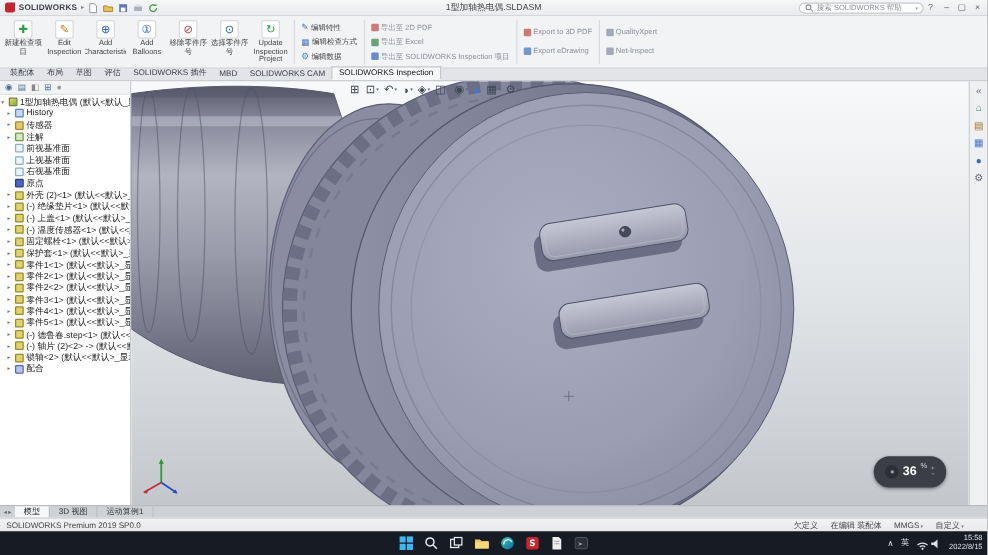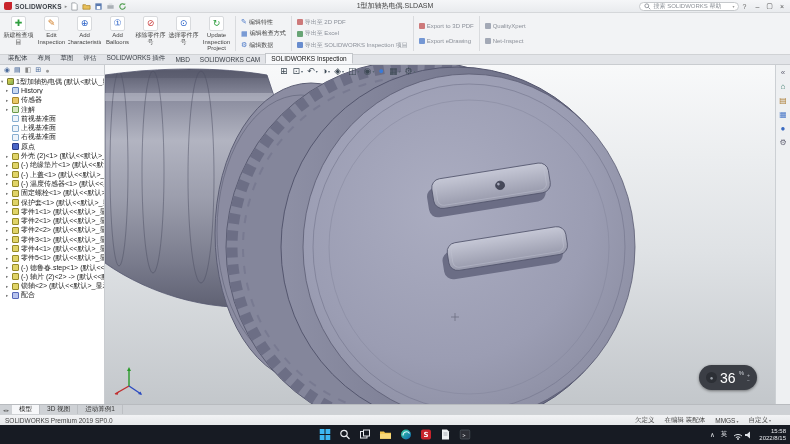--- a/index.html
+++ b/index.html
@@ -44,21 +44,21 @@
   .tlabel{overflow:hidden}
 
   
   .viewport{position:absolute;left:105px;top:65px;width:670px;height:339px;overflow:hidden}
   .viewport svg.scene{position:absolute;left:0;top:0}
   .headsup{position:absolute;left:175px;top:1px;display:flex;align-items:center;gap:4px;font-size:9px;color:#3d4954}
   .hic{display:flex;align-items:center;gap:1px;cursor:default}
   .hic .c{font-size:4px;color:#5a6672}
   .zoom-pill{position:absolute;left:594px;top:300px;width:58px;height:25px;border-radius:13px;background:#3b3e45;box-shadow:0 1px 3px rgba(0,0,0,.45);display:flex;align-items:center;justify-content:center;gap:3px;color:#fff}
   .zoom-pill .knob{width:11px;height:11px;border-radius:50%;background:#2c2f35;display:flex;align-items:center;justify-content:center;font-size:6px;color:#9aa0a8}
-  .zoom-pill .val{font-size:14px;font-weight:normal}
+  .zoom-pill .val{font-size:10px;font-weight:bold}
   .zoom-pill .unit{font-size:6px;color:#cfd3d9;align-self:flex-start;margin-top:5px}
   .zoom-pill .pm{display:flex;flex-direction:column;font-size:5px;line-height:5px;color:#b8bdc4}
   .triad{position:absolute;left:4px;top:296px}
 
   
   .taskpane{position:absolute;right:0;top:65px;width:15px;height:339px;background:#eef0f2;border-left:1px solid #ccd0d4;display:flex;flex-direction:column;align-items:center;padding-top:3px;gap:5px;font-size:8px}
 
   
   .model-tabs{position:absolute;left:0;top:404px;width:790px;height:10px;background:#ced1d5;border-top:1px solid #b8bbbf;display:flex;align-items:stretch;font-size:6.5px;color:#333}
   .mt-nav{display:flex;align-items:center;gap:1px;padding:0 3px;color:#666;font-size:5px}

